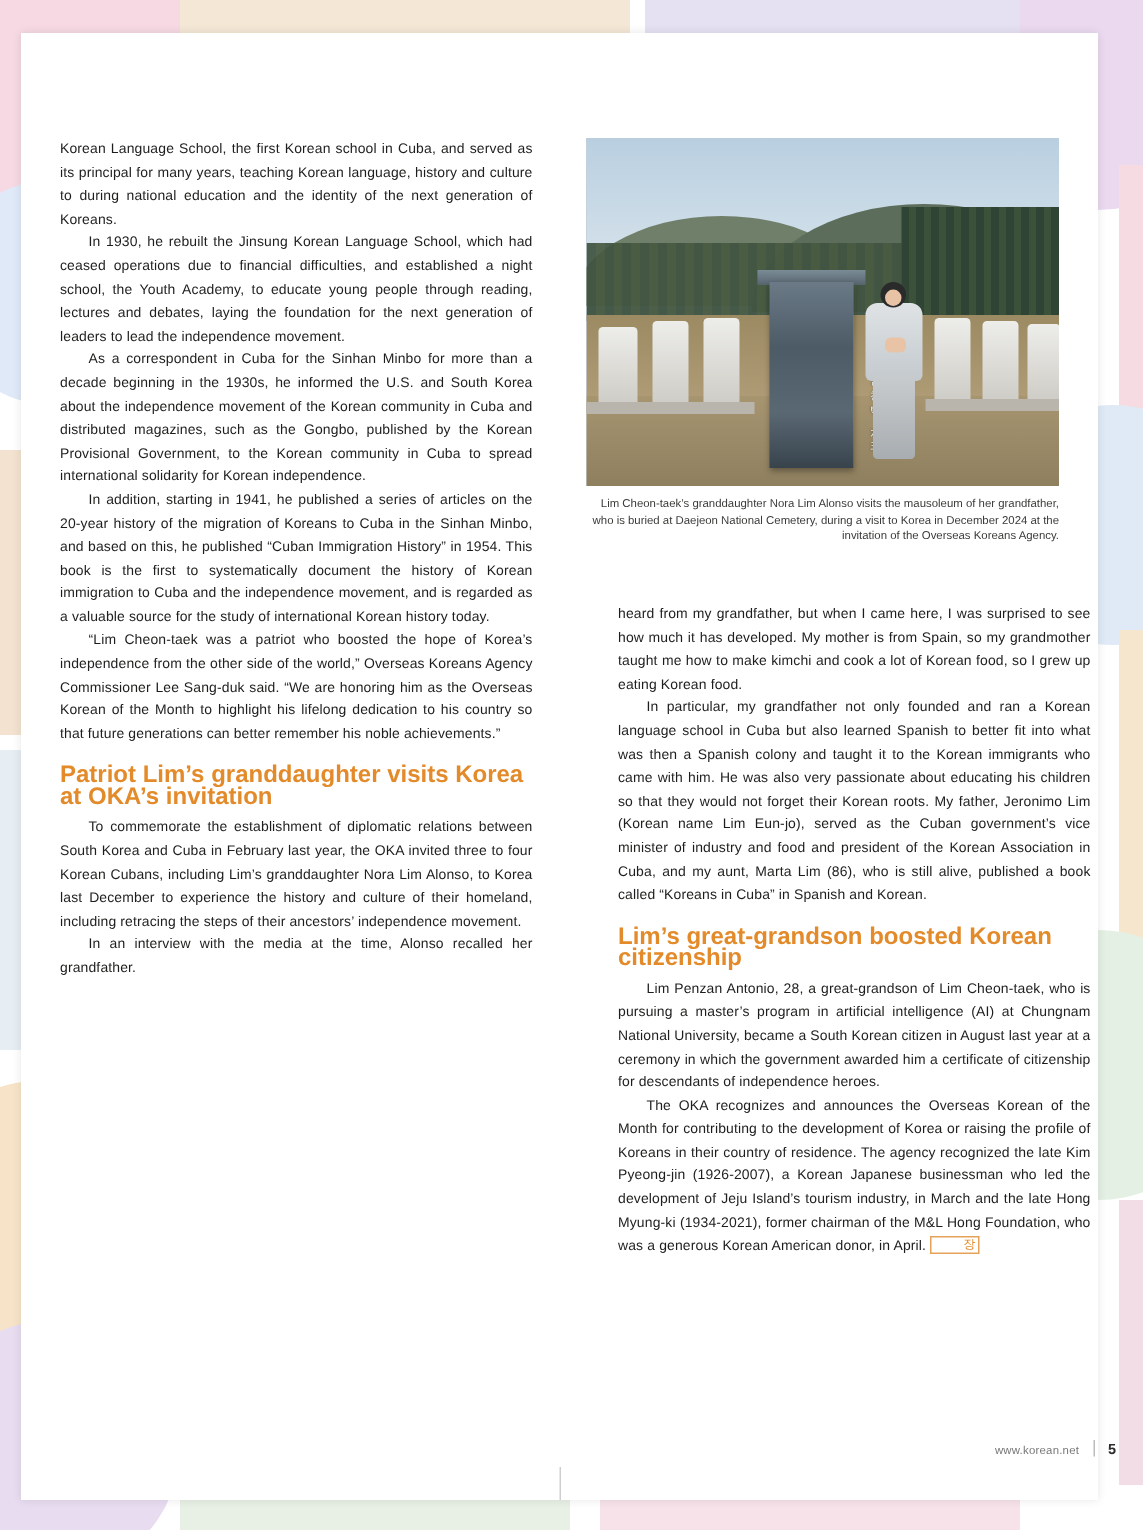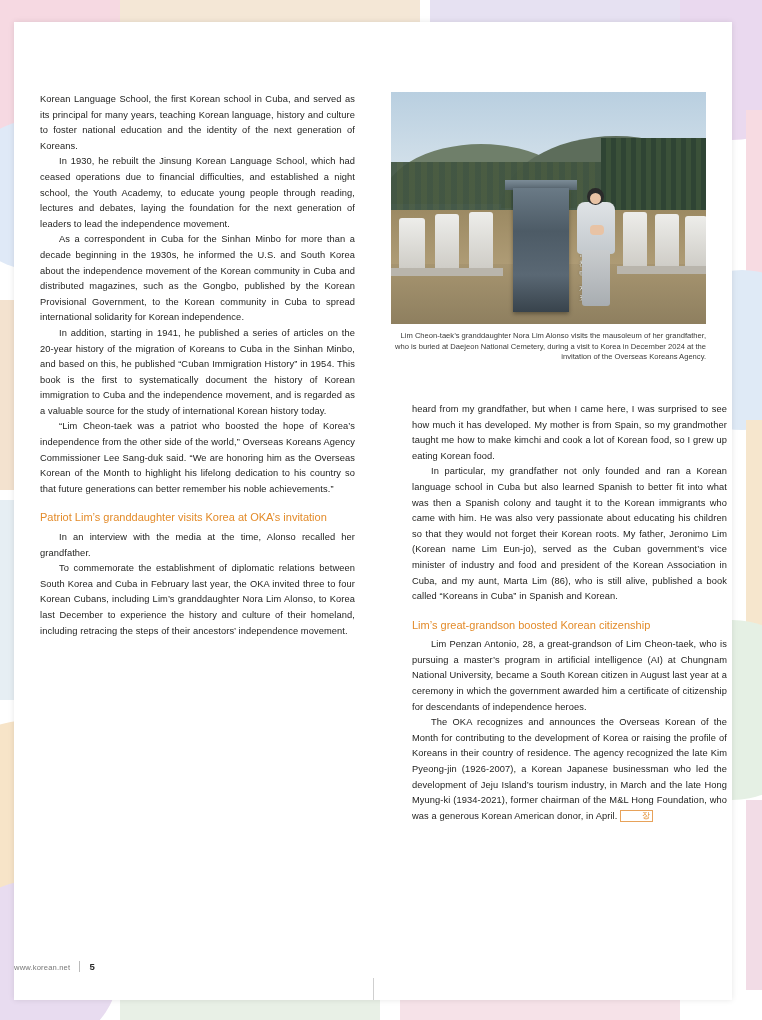--- a/index.html
+++ b/index.html
@@ -69,24 +69,24 @@
     text-align: justify;
     text-indent: 19px;
     letter-spacing: 0.01em;
   }
   p.body.noindent {
     text-indent: 0;
   }
 
   h2.subhead {
     margin: 13px 0 5px 0;
-    font-size: 11px;
+    font-size: 16px;
     line-height: 14.5px;
     color: #e38b2a;
-    font-weight: normal;
+    font-weight: bold;
     text-indent: 0;
   }
 
   
   #photo-block {
     position: absolute;
     left: 351px;
     top: 0;
     width: 315px;
   }
@@ -183,24 +183,24 @@
     margin-top: 7px;
     font-size: 7.6px;
     line-height: 10.6px;
     color: #3a3a38;
     text-align: right;
   }
 
   
   #footer {
     position: absolute;
-    left: 0;
+    left: 12px;
     bottom: 26px;
     width: 718px;
-    text-align: left;
+    text-align: right;
   }
   #footer-inner {
     display: inline-block;
     font-size: 7.6px;
     color: #777;
   }
   #footer-url { letter-spacing: .02em; }
   #footer-sep {
     display: inline-block;
     width: 1px; height: 11px;
@@ -252,30 +252,30 @@
   <div class="sq" style="left:430px; top:0; width:250px; height:22px; background:#e6e1f2;"></div>
   <div class="sq" style="left:120px; bottom:0; width:260px; height:20px; background:#e8f0e6;"></div>
   <div class="sq" style="left:400px; bottom:0; width:280px; height:20px; background:#f6e2e8;"></div>
 </div>
 
 <div id="page-sheet">
 
   <div id="content">
 
     <div class="col-left">
-      <p class="body noindent">Korean Language School, the first Korean school in Cuba, and served as its principal for many years, teaching Korean language, history and culture to foster national education and the identity of the next generation of Koreans.</p>
+      <p class="body noindent">Korean Language School, the first Korean school in Cuba, and served as its principal for many years, teaching Korean language, history and culture to during national education and the identity of the next generation of Koreans.</p>
       <p class="body">In 1930, he rebuilt the Jinsung Korean Language School, which had ceased operations due to financial difficulties, and established a night school, the Youth Academy, to educate young people through reading, lectures and debates, laying the foundation for the next generation of leaders to lead the independence movement.</p>
       <p class="body">As a correspondent in Cuba for the Sinhan Minbo for more than a decade beginning in the 1930s, he informed the U.S. and South Korea about the independence movement of the Korean community in Cuba and distributed magazines, such as the Gongbo, published by the Korean Provisional Government, to the Korean community in Cuba to spread international solidarity for Korean independence.</p>
       <p class="body">In addition, starting in 1941, he published a series of articles on the 20-year history of the migration of Koreans to Cuba in the Sinhan Minbo, and based on this, he published “Cuban Immigration History” in 1954. This book is the first to systematically document the history of Korean immigration to Cuba and the independence movement, and is regarded as a valuable source for the study of international Korean history today.</p>
       <p class="body">“Lim Cheon-taek was a patriot who boosted the hope of Korea’s independence from the other side of the world,” Overseas Koreans Agency Commissioner Lee Sang-duk said. “We are honoring him as the Overseas Korean of the Month to highlight his lifelong dedication to his country so that future generations can better remember his noble achievements.”</p>
 
       <h2 class="subhead">Patriot Lim’s granddaughter visits Korea at OKA’s invitation</h2>
 
+      <p class="body">To commemorate the establishment of diplomatic relations between South Korea and Cuba in February last year, the OKA invited three to four Korean Cubans, including Lim’s granddaughter Nora Lim Alonso, to Korea last December to experience the history and culture of their homeland, including retracing the steps of their ancestors’ independence movement.</p>
       <p class="body">In an interview with the media at the time, Alonso recalled her grandfather.</p>
-      <p class="body">To commemorate the establishment of diplomatic relations between South Korea and Cuba in February last year, the OKA invited three to four Korean Cubans, including Lim’s granddaughter Nora Lim Alonso, to Korea last December to experience the history and culture of their homeland, including retracing the steps of their ancestors’ independence movement.</p>
     </div>
 
     <div id="photo-block">
       <div id="photo">
         <div id="ph-sky"></div>
         <div id="ph-hill1"></div>
         <div id="ph-hill2"></div>
         <div id="ph-trees"></div>
         <div id="ph-trees2"></div>
         <div id="ph-ground"></div>

